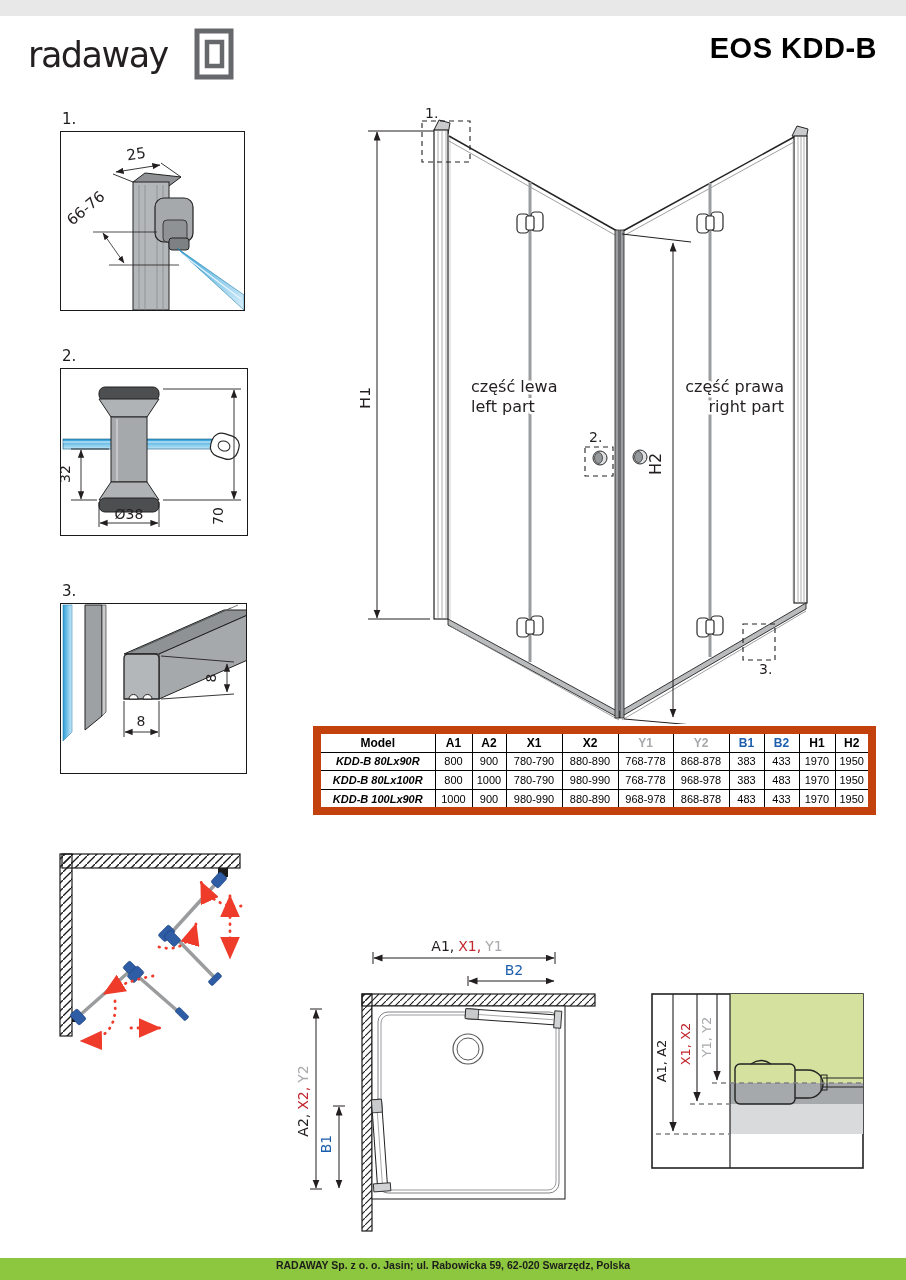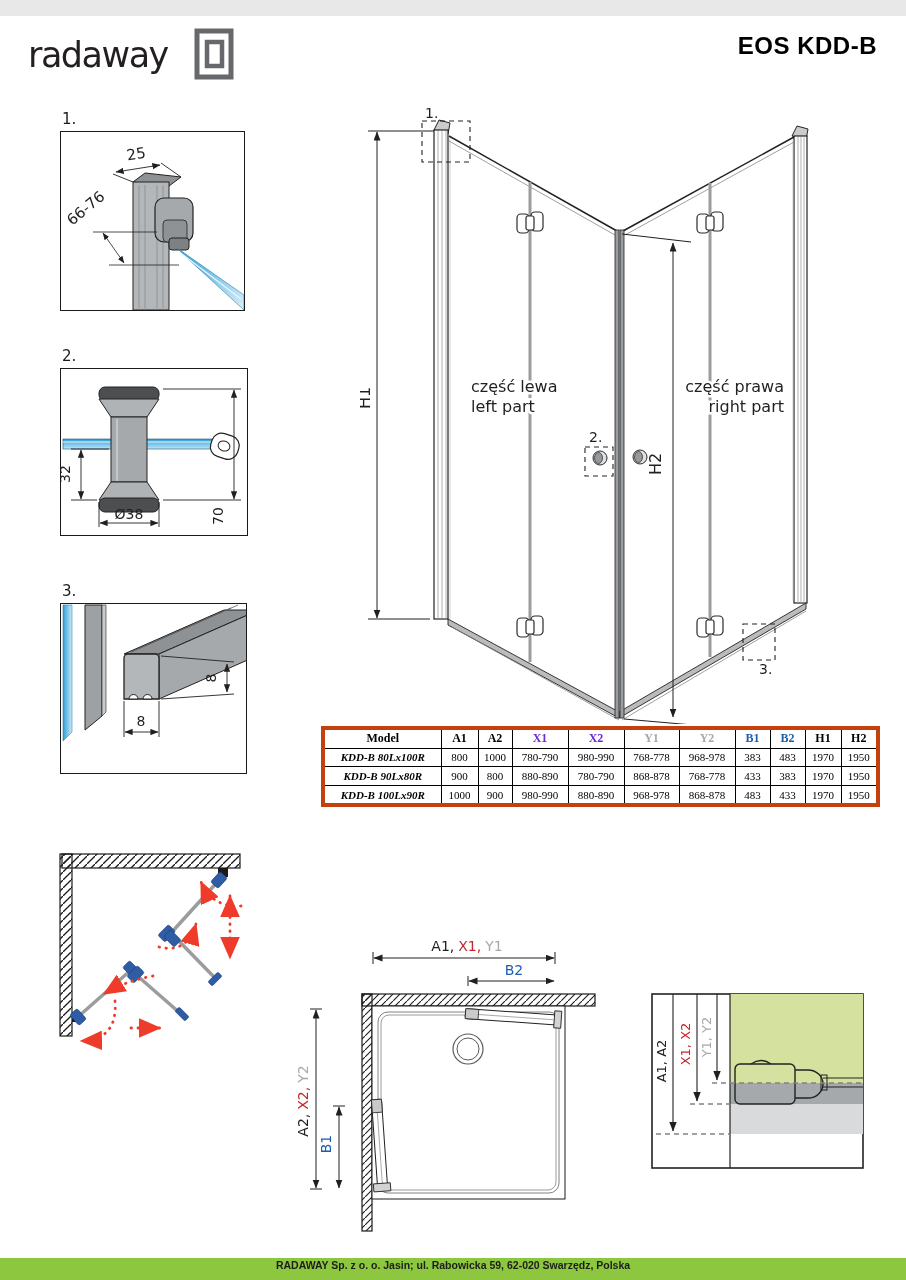--- a/index.html
+++ b/index.html
@@ -1,37 +1,37 @@
 <!DOCTYPE html>
 <html><head>
 <meta charset="utf-8">
 <style>
   html,body{margin:0;padding:0;background:#e8e8e8}
   .page{position:relative;width:906px;height:1280px;background:#fff;margin:16px auto;overflow:hidden;
         font-family:"DejaVu Sans",sans-serif;color:#231f20}
   .abs{position:absolute}
   
   .doc-title{position:absolute;right:29px;top:16px;font-family:"Liberation Sans",sans-serif;
-             font-size:24px;font-weight:bold;letter-spacing:.5px;color:#000}
+             font-size:29px;font-weight:bold;letter-spacing:.5px;color:#000}
   
   .detail-box{position:absolute;border:1.6px solid #1a1a1a;background:#fff}
   .detail-label{position:absolute;font-size:15px;color:#1a1a1a}
   
   svg text{font-family:"DejaVu Sans",sans-serif;fill:#231f20}
   .t13{font-size:13px}.t14{font-size:14px}.t15{font-size:15px}.t16{font-size:16px}
   .red{fill:#c1272d}.blue{fill:#1c5dac}.gray{fill:#a7a9ac}
   .knock{stroke:#fff;stroke-width:5px;paint-order:stroke}
   
-  .spec-table{position:absolute;left:321px;top:710px;border-collapse:collapse;border:4px solid #c2410c;
-              font-family:Liberation Serif, serif;font-size:11px;color:#000;table-layout:fixed}
+  .spec-table{position:absolute;left:313px;top:710px;border-collapse:collapse;border:8px solid #c2410c;
+              font-family:Liberation Sans, sans-serif;font-size:11px;color:#000;table-layout:fixed}
   .spec-table th,.spec-table td{border:1px solid #000;text-align:center;padding:0 2px;height:17.6px;
               overflow:hidden;white-space:nowrap}
   .spec-table th{font-size:12px;font-weight:bold}
   .spec-table td.model{font-weight:bold;font-style:italic}
-  th.hred{color:#6d28d9}th.hblue{color:#1c5dac}th.hgray{color:#a7a9ac}
+  th.hred{color:#000000}th.hblue{color:#1c5dac}th.hgray{color:#a7a9ac}
   
   .footer{position:absolute;left:0;top:1242px;width:906px;height:35px;background:#8dc63f;
           text-align:center;font-family:"Liberation Sans",sans-serif;font-weight:bold;
           font-size:10.5px;line-height:13.5px;color:#1d1d1b;padding-top:1px;box-sizing:border-box}
 </style>
 </head>
 <body>
 
 <div class="page">
 
@@ -294,42 +294,42 @@
         <th class="hgray">Y1</th>
         <th class="hgray">Y2</th>
         <th class="hblue">B1</th>
         <th class="hblue">B2</th>
         <th>H1</th>
         <th>H2</th>
       </tr>
     </thead>
     <tbody>
         <tr>
+          <td class="model">KDD-B 80Lx90R</td>
+          <td>800</td>
+          <td>900</td>
+          <td>780-790</td>
+          <td>880-890</td>
+          <td>768-778</td>
+          <td>868-878</td>
+          <td>383</td>
+          <td>433</td>
+          <td>1970</td>
+          <td>1950</td>
+        </tr>
+        <tr>
           <td class="model">KDD-B 80Lx100R</td>
           <td>800</td>
           <td>1000</td>
           <td>780-790</td>
           <td>980-990</td>
           <td>768-778</td>
           <td>968-978</td>
           <td>383</td>
           <td>483</td>
-          <td>1970</td>
-          <td>1950</td>
-        </tr>
-        <tr>
-          <td class="model">KDD-B 90Lx80R</td>
-          <td>900</td>
-          <td>800</td>
-          <td>880-890</td>
-          <td>780-790</td>
-          <td>868-878</td>
-          <td>768-778</td>
-          <td>433</td>
-          <td>383</td>
           <td>1970</td>
           <td>1950</td>
         </tr>
         <tr>
           <td class="model">KDD-B 100Lx90R</td>
           <td>1000</td>
           <td>900</td>
           <td>980-990</td>
           <td>880-890</td>
           <td>968-978</td>

